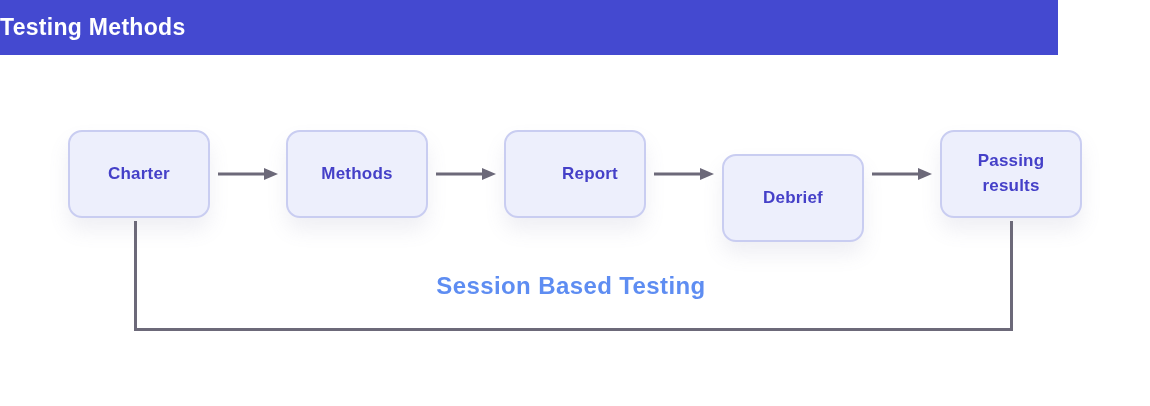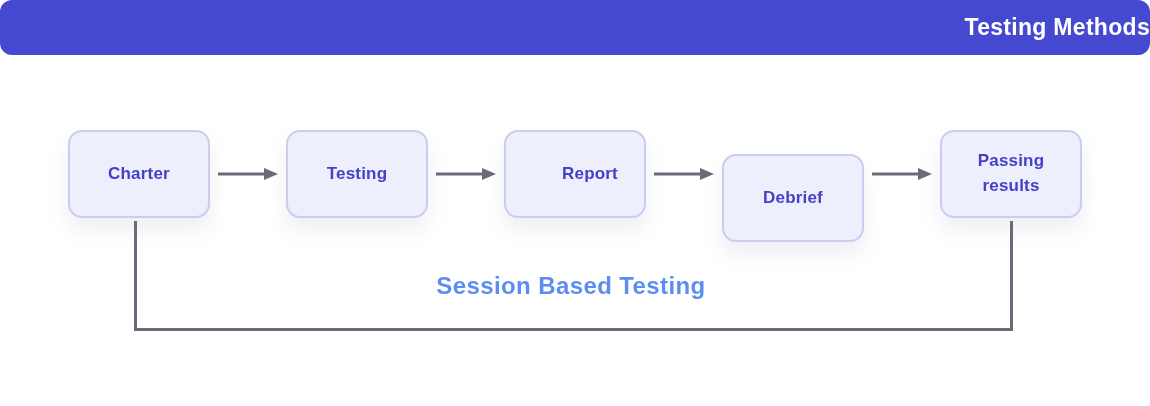--- a/index.html
+++ b/index.html
@@ -12,27 +12,26 @@
     position: relative;
     width: 1150px;
     height: 406px;
     background: #ffffff;
     overflow: hidden;
   }
   
   .title-bar {
     position: absolute;
     top: 0; left: 0;
-    width: 1150px;
+    width: 1058px;
     height: 55px;
     background: #4449d0;
     display: flex;
     align-items: center;
-    justify-content: flex-end;
-    border-radius: 12px;
+    justify-content: flex-start;
   }
   .title-bar h1 {
     margin: 0;
     color: #ffffff;
     font-size: 23px;
     font-weight: 700;
     letter-spacing: 0.3px;
   }
   
   .flow-node {
@@ -111,21 +110,21 @@
   <div class="flow-node node-1">
     <span class="node-label">Charter</span>
   </div>
 
   <svg class="arrow arrow-1" viewBox="0 0 60 14" xmlns="http://www.w3.org/2000/svg">
     <line x1="0" y1="7" x2="47" y2="7" stroke="#6c6979" stroke-width="3"></line>
     <path d="M46,1 L60,7 L46,13 Z" fill="#6c6979"></path>
   </svg>
 
   <div class="flow-node node-2">
-    <span class="node-label">Testing</span>
+    <span class="node-label">Methods</span>
   </div>
 
   <svg class="arrow arrow-2" viewBox="0 0 60 14" xmlns="http://www.w3.org/2000/svg">
     <line x1="0" y1="7" x2="47" y2="7" stroke="#6c6979" stroke-width="3"></line>
     <path d="M46,1 L60,7 L46,13 Z" fill="#6c6979"></path>
   </svg>
 
   <div class="flow-node node-3">
     <span class="node-label">Report</span>
   </div>

